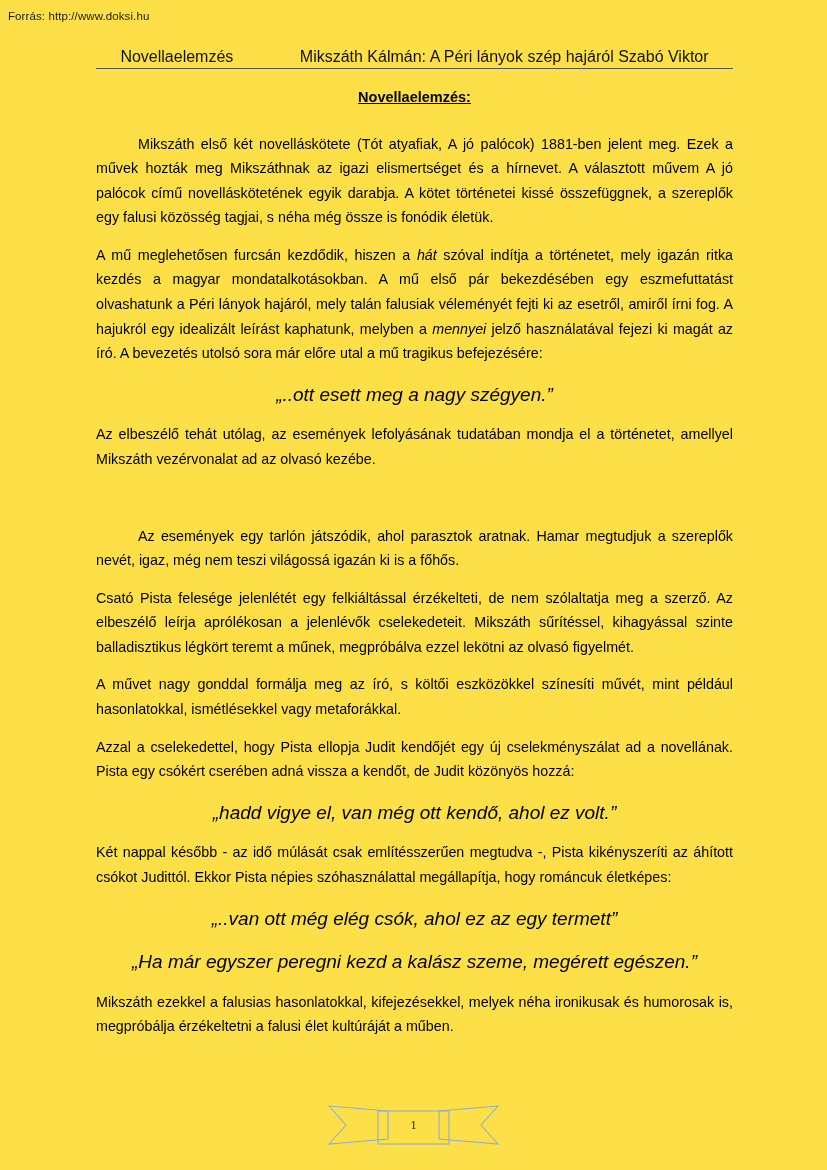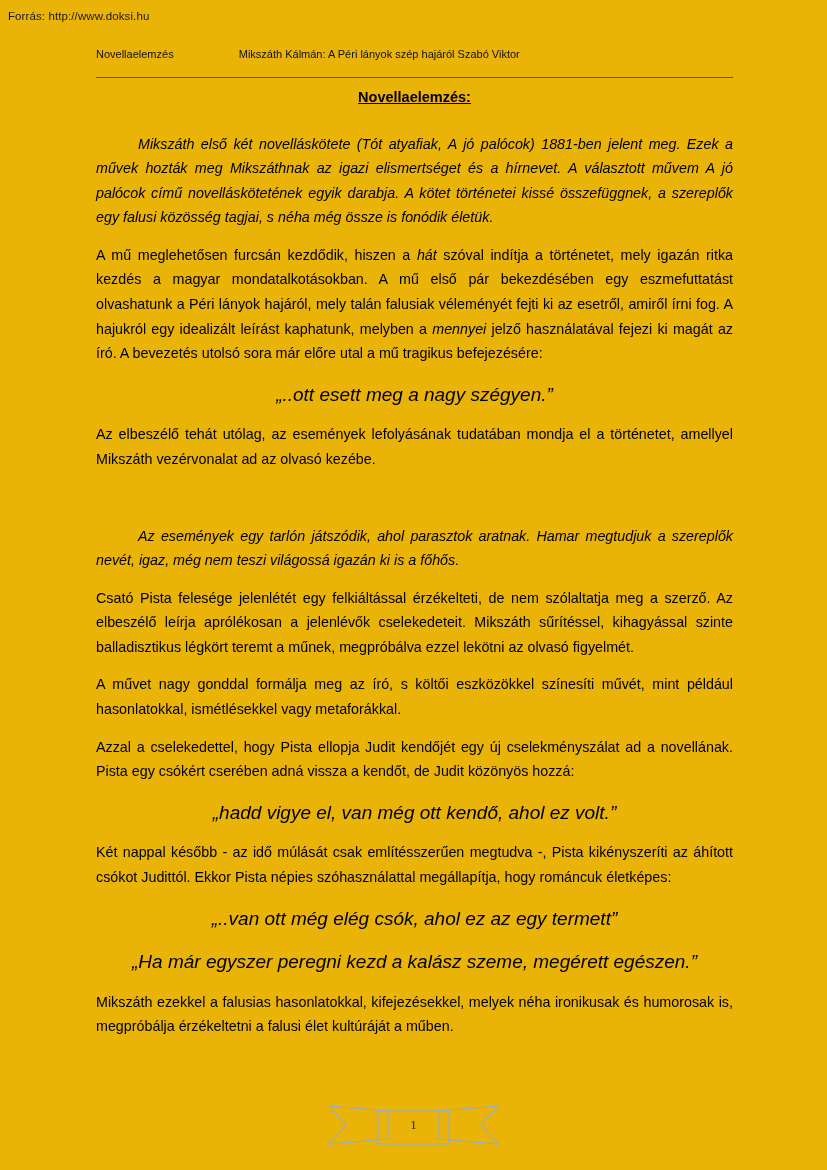--- a/index.html
+++ b/index.html
@@ -8,21 +8,21 @@
     background: #ffffff;
   }
   body {
     font-family: "Liberation Sans", sans-serif;
     color: #000000;
   }
   .page {
     position: relative;
     width: 827px;
     height: 1170px;
-    background: #eab308;
+    background: #fde047;
     overflow: hidden;
     box-sizing: border-box;
   }
 
   
   .source-line {
     position: absolute;
     top: 10px;
     left: 8px;
     font-family: "Liberation Sans", sans-serif;
@@ -31,25 +31,26 @@
     letter-spacing: 0.1px;
     white-space: nowrap;
   }
 
   
   .header {
     position: absolute;
     top: 48px;
     left: 96px;
     width: 637px;
-    font-size: 11px;
+    font-size: 16px;
     color: #111111;
     border-bottom: 1.4px solid #555555;
-    padding-bottom: 17px;
+    padding-bottom: 2px;
     white-space: nowrap;
+    text-align: center;
   }
   .header .hdr-left {
     display: inline-block;
   }
   .header .hdr-right {
     display: inline-block;
     margin-left: 62px;
   }
 
   
@@ -76,21 +77,20 @@
     text-align: justify;
     font-size: 14.3px;
     line-height: 1.72;
     margin: 0 0 13px 0;
     padding: 0;
     -webkit-hyphens: none;
     hyphens: none;
   }
   p.para.indent {
     text-indent: 42px;
-    font-style: italic;
   }
   p.para.first-body {
     margin-top: 27px;
   }
   p.quote {
     text-align: center;
     font-style: italic;
     font-size: 19px;
     line-height: 1.72;
     margin: 0 0 11px 0;

